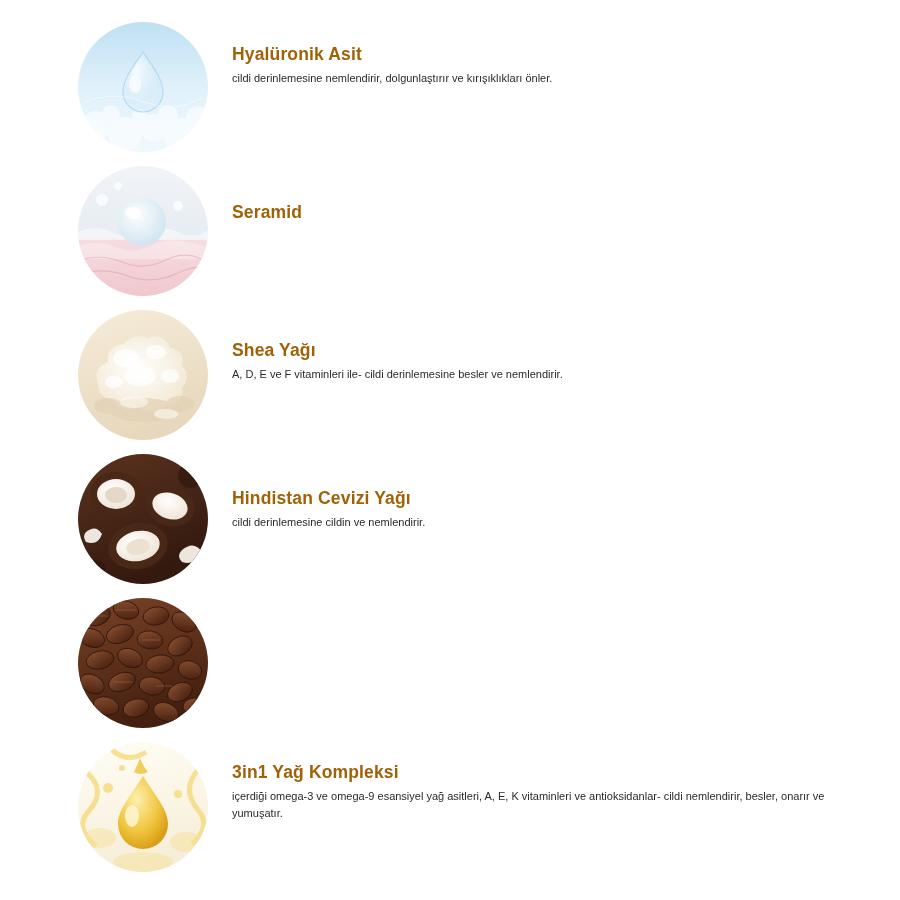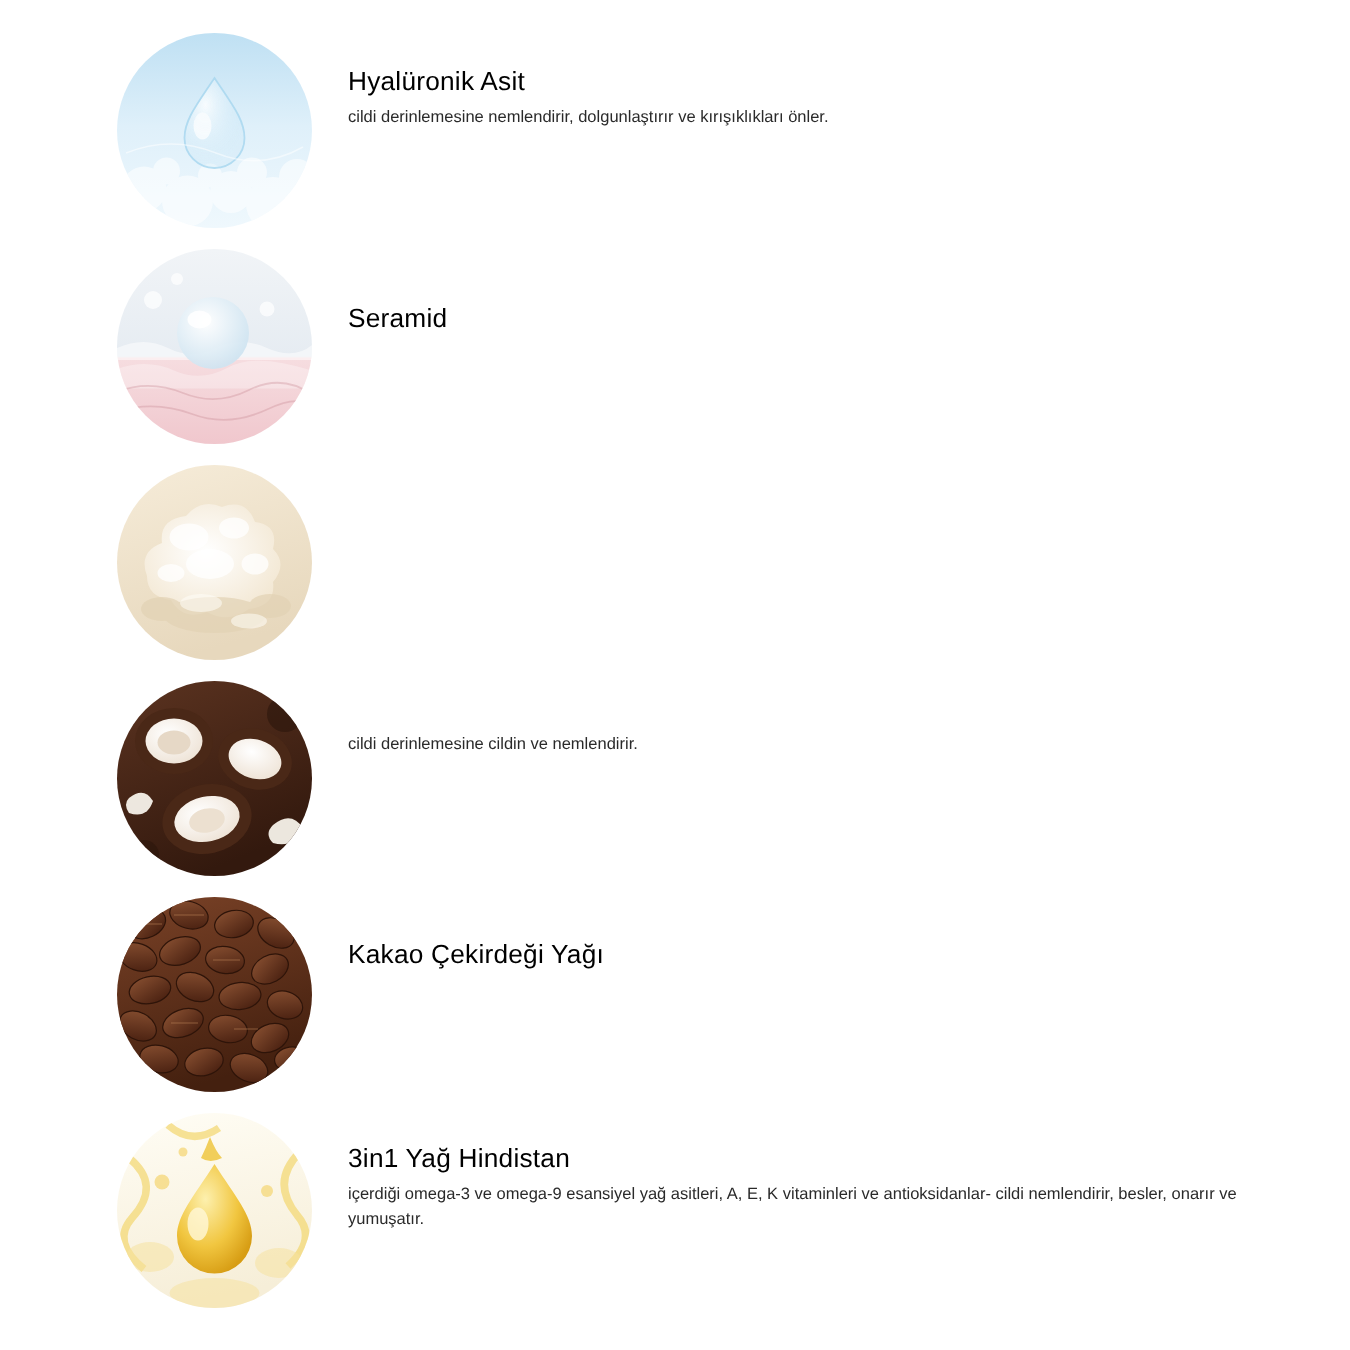--- a/index.html
+++ b/index.html
@@ -41,24 +41,24 @@
     overflow: hidden;
     position: relative;
     flex: none;
   }
   .thumb svg { display: block; width: 130px; height: 130px; }
   .text-col {
     padding-top: 26px;
   }
   .ing-title {
     font-size: 17.5px;
-    font-weight: normal;
+    font-weight: bold;
     letter-spacing: 0.15px;
     margin: 0 0 5px 0;
-    color: #000000;
+    color: #a16207;
   }
   .ing-desc {
     font-size: 11px;
     line-height: 1.52;
     margin: 0;
     color: #2a2a2a;
     max-width: 600px;
     font-weight: 400;
   }
   
@@ -181,20 +181,24 @@
             <ellipse cx="65" cy="100" rx="34" ry="12"></ellipse>
             <ellipse cx="30" cy="96" rx="14" ry="8"></ellipse>
             <ellipse cx="102" cy="94" rx="14" ry="8"></ellipse>
           </g>
           <g fill="#fffdf7" opacity=".55">
             <ellipse cx="56" cy="92" rx="14" ry="6"></ellipse>
             <ellipse cx="88" cy="104" rx="12" ry="5"></ellipse>
           </g>
         </svg>
       </div>
+      <div class="text-col">
+        <p class="ing-title">Shea Yağı</p>
+        <p class="ing-desc">A, D, E ve F vitaminleri ile- cildi derinlemesine besler ve nemlendirir.</p>
+      </div>
     </div>
 
     <div class="ing-row row-3">
       <div class="thumb">
         <svg viewBox="0 0 130 130" aria-hidden="true">
           <defs>
             <linearGradient id="g3" x1="0" y1="0" x2="0.4" y2="1">
               <stop offset="0%" stop-color="#5b3320"></stop>
               <stop offset="100%" stop-color="#33190e"></stop>
             </linearGradient>
@@ -222,20 +226,21 @@
             <path d="M104 96 q12 -10 20 2 q-6 14 -20 10 q-6 -6 0 -12z"></path>
             <path d="M8 78 q10 -8 16 2 q-4 12 -16 8 q-4 -6 0 -10z"></path>
           </g>
           <g fill="#2b150b" opacity=".6">
             <circle cx="112" cy="22" r="12"></circle>
               <circle cx="18" cy="116" r="10"></circle>
           </g>
         </svg>
       </div>
       <div class="text-col">
+        <p class="ing-title">Hindistan Cevizi Yağı</p>
         <p class="ing-desc">cildi derinlemesine cildin ve nemlendirir.</p>
       </div>
     </div>
 
     <div class="ing-row row-4">
       <div class="thumb">
         <svg viewBox="0 0 130 130" aria-hidden="true">
           <defs>
             <linearGradient id="g4" x1="0" y1="0" x2="0.3" y2="1">
               <stop offset="0%" stop-color="#7a4227"></stop>
@@ -272,21 +277,20 @@
           <g stroke="#c38a5e" stroke-width="0.7" opacity=".5" fill="none">
             <path d="M10 18 h20"></path>
               <path d="M38 12 h20"></path>
               <path d="M64 42 h18"></path>
             <path d="M36 84 h18"></path>
               <path d="M78 88 h16"></path>
           </g>
         </svg>
       </div>
       <div class="text-col">
-        <p class="ing-title">Kakao Çekirdeği Yağı</p>
       </div>
     </div>
 
     <div class="ing-row row-5">
       <div class="thumb">
         <svg viewBox="0 0 130 130" aria-hidden="true">
           <defs>
             <linearGradient id="g5" x1="0" y1="0" x2="0.2" y2="1">
               <stop offset="0%" stop-color="#fffdf5"></stop>
               <stop offset="100%" stop-color="#f6eed8"></stop>
@@ -312,19 +316,19 @@
           <ellipse cx="54" cy="74" rx="7" ry="11" fill="#fff8d8" opacity=".8"></ellipse>
           <path d="M62 16 q4 10 8 14 q-8 4 -14 0 q3 -6 6 -14z" fill="#f0c94a" opacity=".9"></path>
           <g fill="#f5d97f" opacity=".8">
             <circle cx="30" cy="46" r="5"></circle>
               <circle cx="100" cy="52" r="4"></circle>
             <circle cx="44" cy="26" r="3"></circle>
           </g>
         </svg>
       </div>
       <div class="text-col">
-        <p class="ing-title">3in1 Yağ Hindistan</p>
+        <p class="ing-title">3in1 Yağ Kompleksi</p>
         <p class="ing-desc">içerdiği omega-3 ve omega-9 esansiyel yağ asitleri, A, E, K vitaminleri ve antioksidanlar- cildi nemlendirir, besler, onarır ve yumuşatır.</p>
       </div>
     </div>
 
   </div>
 </div>
 
 </body></html>

